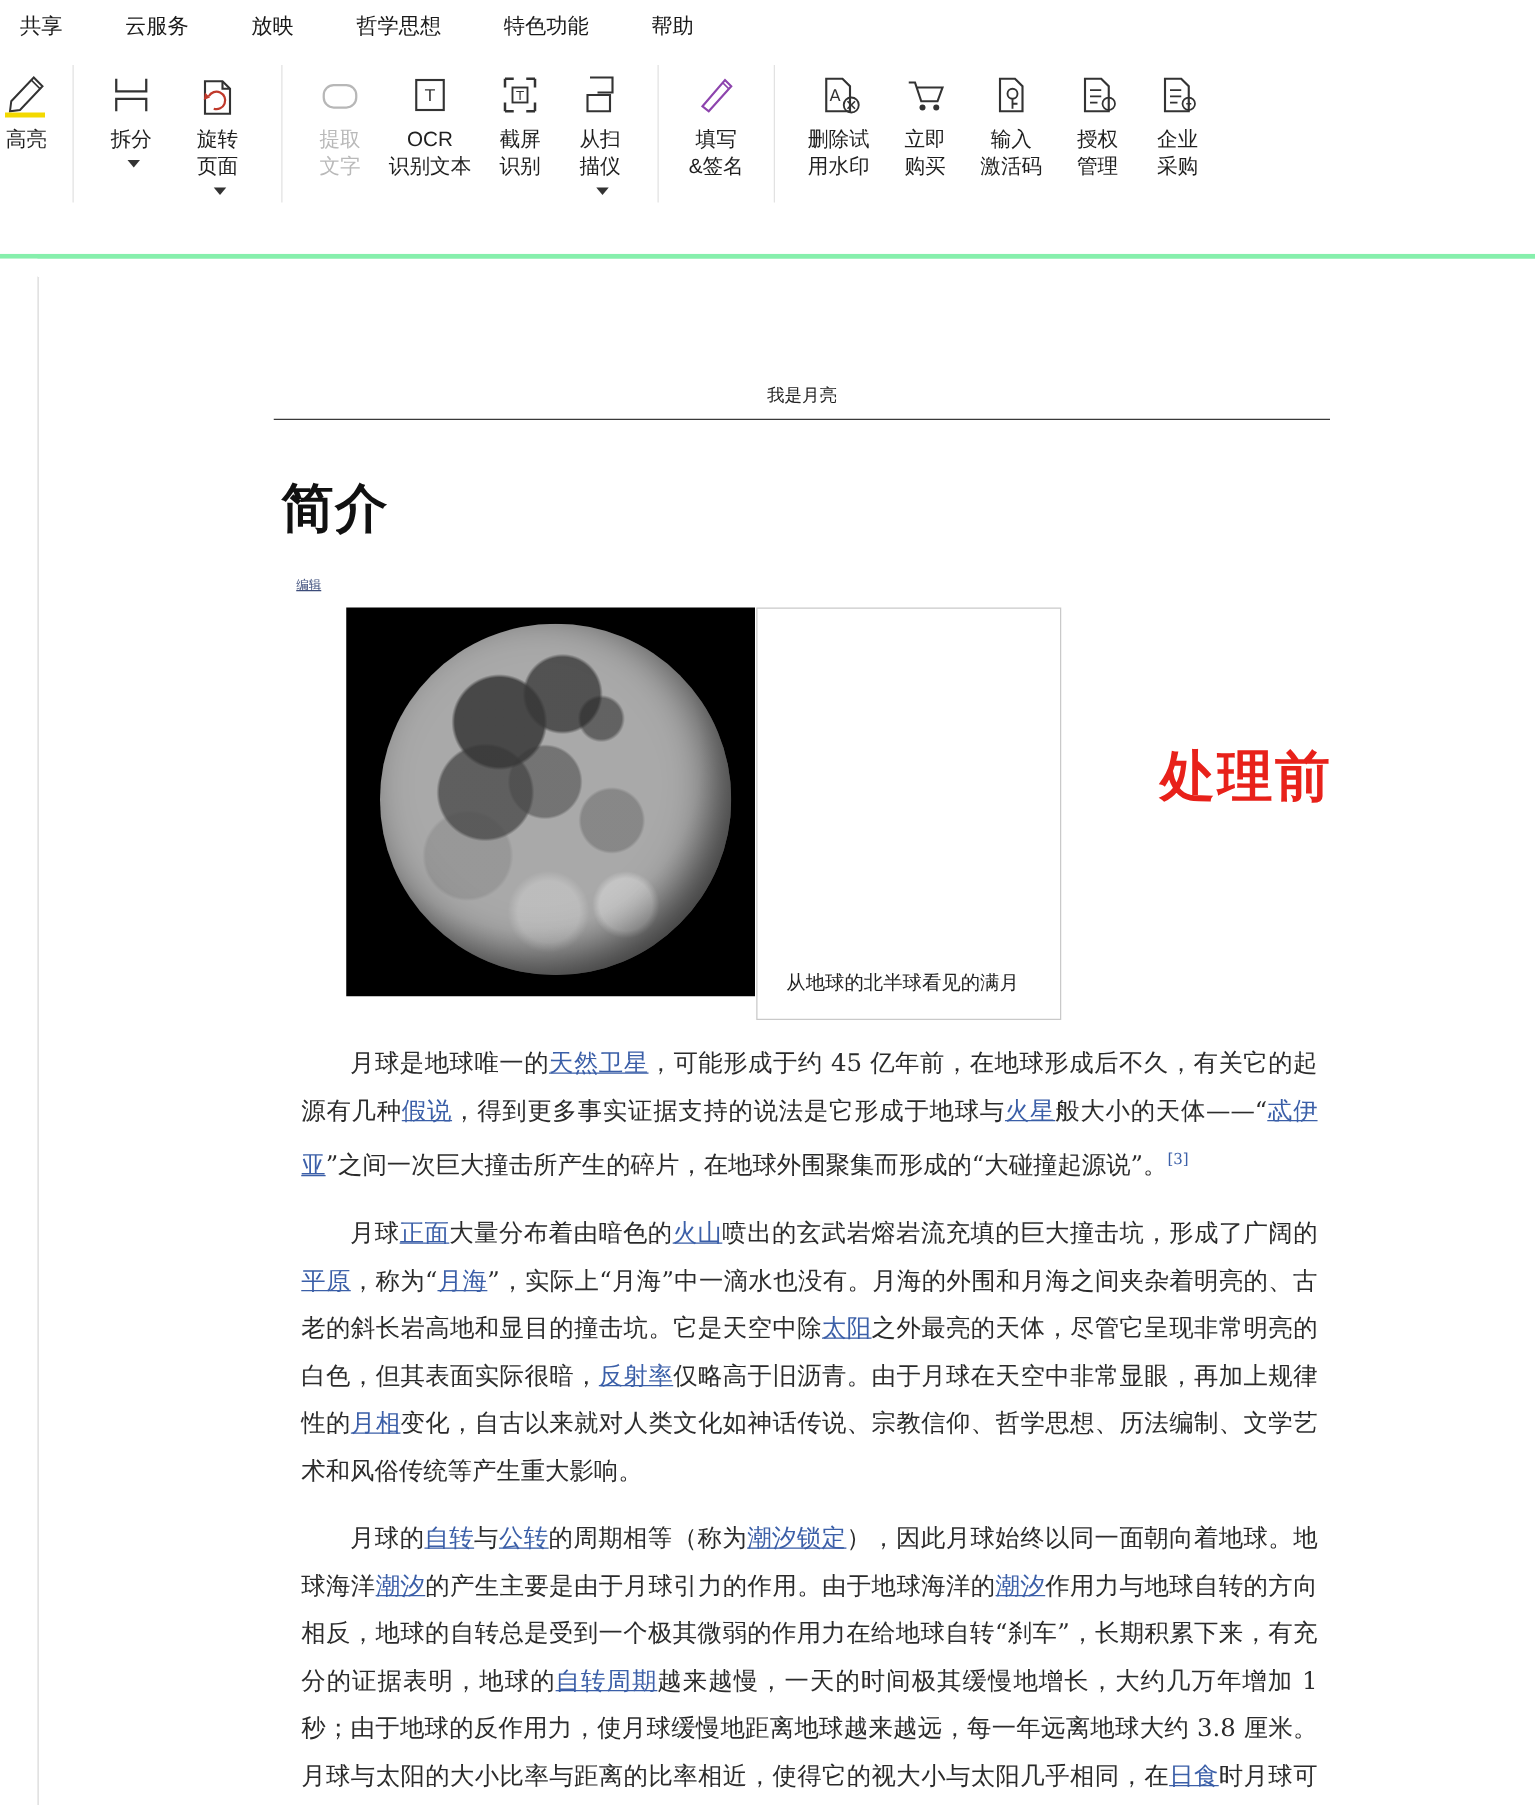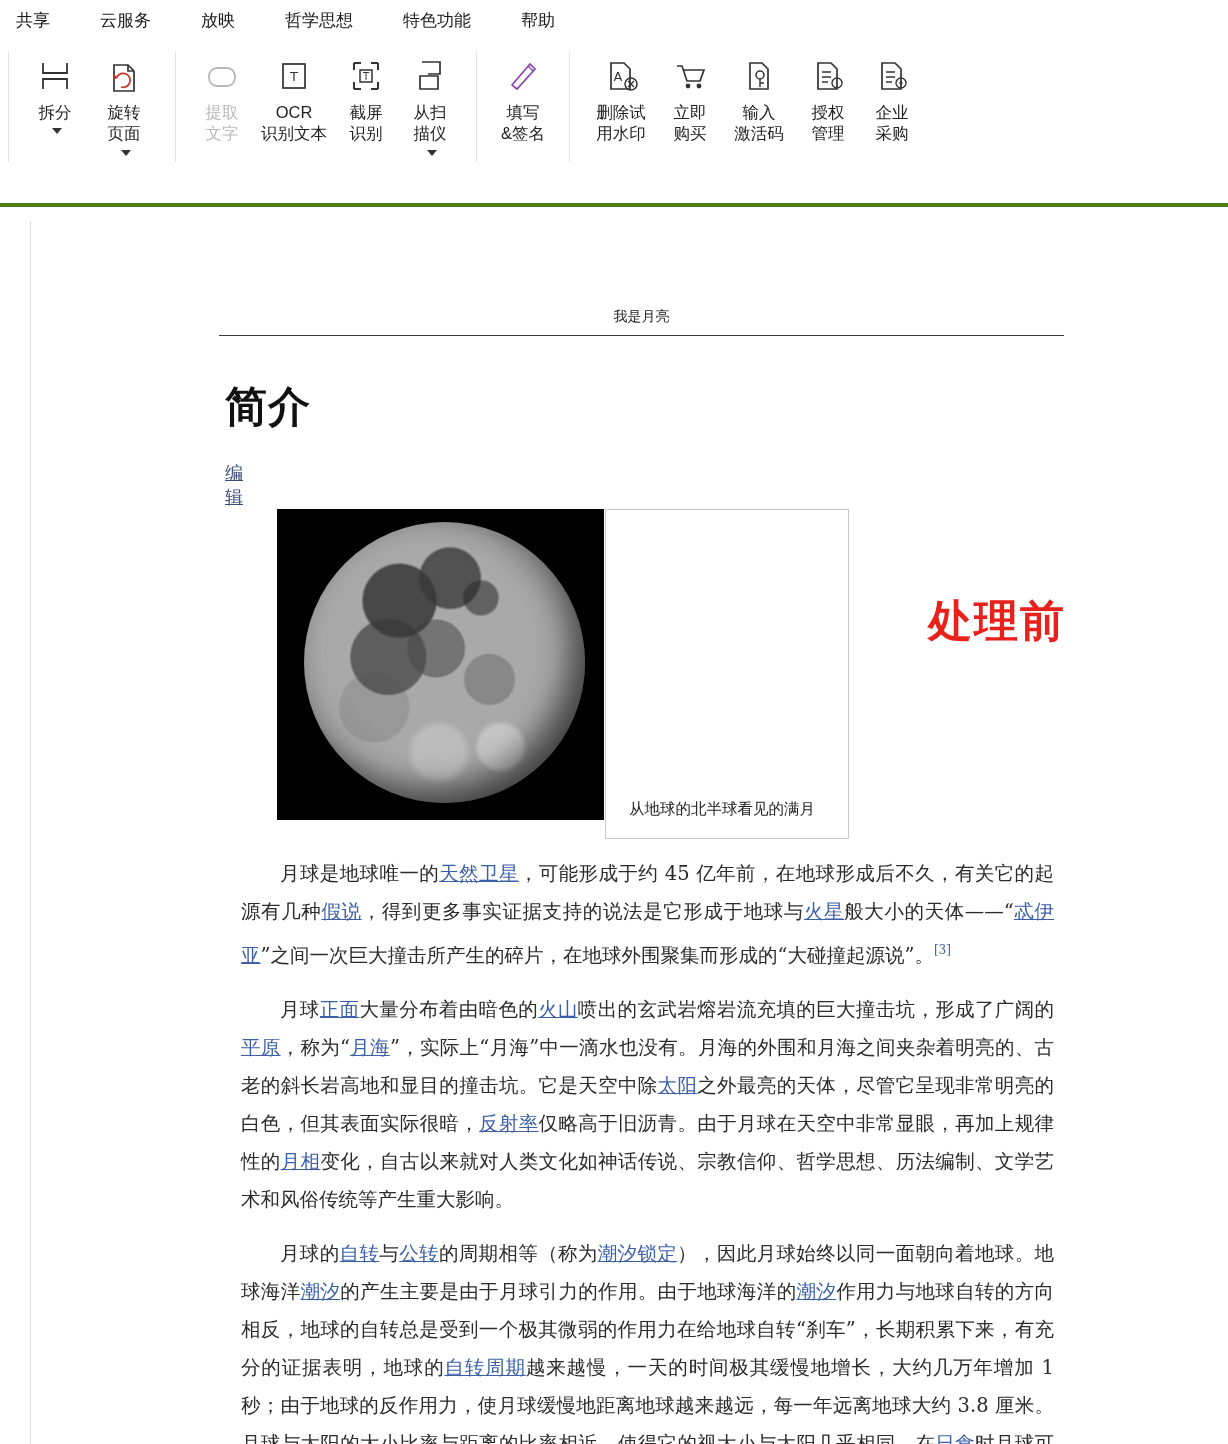--- a/index.html
+++ b/index.html
@@ -6,21 +6,21 @@
   html, body {
     margin: 0; padding: 0;
     width: 1228px; height: 1444px;
     background: #ffffff;
     font-family: "Liberation Sans", sans-serif;
     overflow: hidden;
   }
   #app {
     position: relative;
     width: 1228px; height: 1444px;
-    background: #4d7c0f;
+    background: #86efac;
   }
 
   
   .menubar {
     height: 40px;
     display: flex;
     align-items: center;
     padding-left: 0px;
     background: #ffffff;
     font-size: 17px;
@@ -143,31 +143,32 @@
   h1.sec-title {
     font-size: 42px;
     font-weight: bold;
     color: #111;
     margin: 43px 0 0 24px;
     font-family: "DejaVu Sans", sans-serif;
     letter-spacing: 1px;
   }
   .edit-link {
     margin: 26px 0 0 24px;
-    font-size: 18px;
+    font-size: 10px;
     color: #3c4c7a;
     text-decoration: underline;
     width: 32px;
     font-family: "DejaVu Sans", sans-serif;
+    text-align: right;
   }
 
   .figure {
     position: relative;
     margin-left: 76px;
-    margin-top: 0;
+    margin-top: 11px;
     width: 572px;
     height: 330px;
   }
   .fig-box {
     position: absolute;
     left: 328px; top: 0;
     width: 244px; height: 330px;
     border: 1px solid #c9c9c9;
     background: #fff;
   }
@@ -247,20 +248,32 @@
     <div class="menu-item">共享</div>
     <div class="menu-item">云服务</div>
     <div class="menu-item">放映</div>
     <div class="menu-item">哲学思想</div>
     <div class="menu-item">特色功能</div>
     <div class="menu-item">帮助</div>
   </div>
 
   <div class="ribbon">
 
+    <div class="rb-group">
+      <div class="rb-btn rb-first">
+        <div class="rb-icon">
+          <svg width="40" height="42" viewBox="0 0 40 42">
+            <path d="M8 26 L26 7 L33 14 L15 33 L7 34 Z" fill="none" stroke="#333" stroke-width="1.6"></path>
+            <path d="M24 9 L31 16" stroke="#333" stroke-width="1.4"></path>
+            <rect x="3" y="35" width="32" height="4" fill="#f3d900"></rect>
+          </svg>
+        </div>
+        <div class="rb-label">高亮</div>
+      </div>
+    </div>
 
     <div class="rb-sep"></div>
 
     <div class="rb-group">
       <div class="rb-btn narrow">
         <div class="rb-icon">
           <svg width="40" height="42" viewBox="0 0 40 42">
             <path d="M8 8 L8 18 L32 18 L32 8" fill="none" stroke="#333" stroke-width="1.8"></path>
             <path d="M8 34 L8 24 L32 24 L32 34" fill="none" stroke="#333" stroke-width="1.8"></path>
           </svg>

